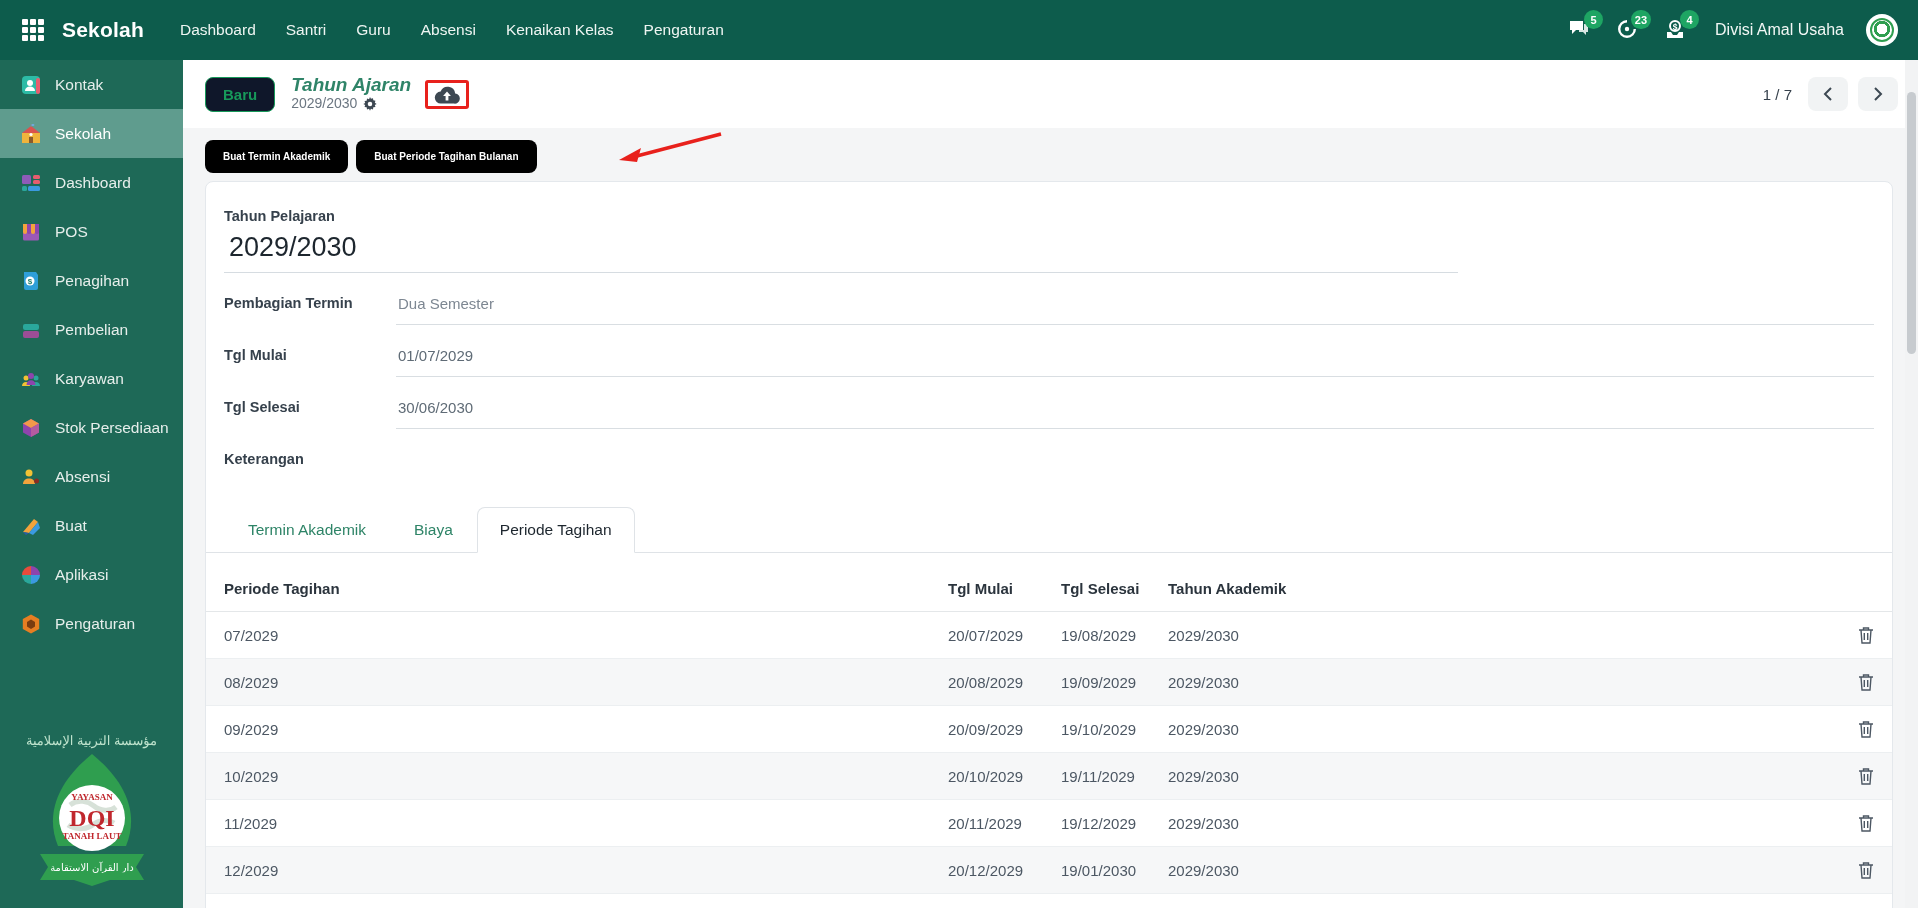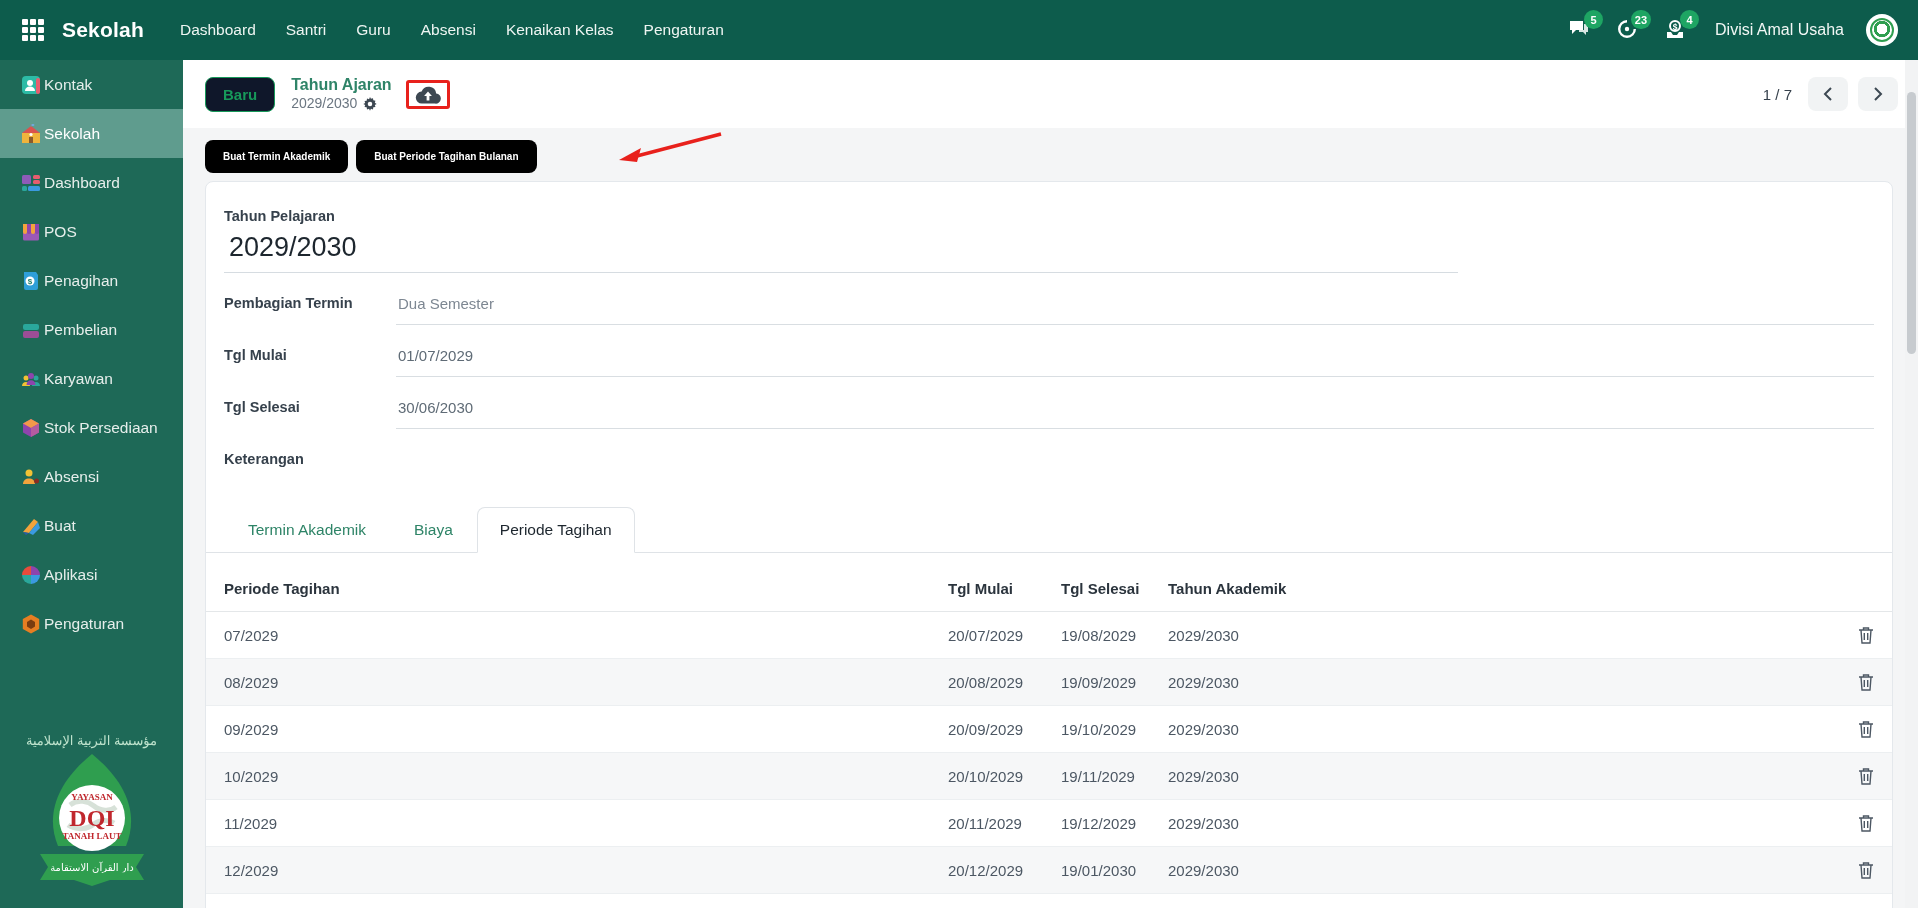--- a/index.html
+++ b/index.html
@@ -17,37 +17,37 @@
   .nav-ico svg { width:24px; height:24px; }
   .badge { position:absolute; top:-7px; right:-10px; min-width:19px; height:19px; border-radius:10px; background:#1ea563; color:#fff; font-size:11px; font-weight:700; display:flex; align-items:center; justify-content:center; padding:0 4px; }
   .user-label { font-size:16px; color:#f2f7f5; margin-left:4px; }
   .avatar { width:32px; height:32px; border-radius:50%; background:#fff; display:flex; align-items:center; justify-content:center; cursor:pointer; }
   .avatar .crest { width:24px; height:24px; border-radius:50%; border:2px solid #2f9e4f; background:radial-gradient(circle at 50% 45%, #fff 0 35%, #2f9e4f 36% 55%, #fff 56%); }
 
   
   .sidebar { position:absolute; left:0; top:60px; width:183px; height:848px; background:#1e6957; z-index:20; }
   .side-item { height:49px; display:flex; align-items:center; padding-left:20px; cursor:pointer; }
   .side-item.active { background:#5f9c8e; }
-  .side-item .lbl { color:#e6eeeb; font-size:15.5px; margin-left:2px; white-space:nowrap; }
+  .side-item .lbl { color:#e6eeeb; font-size:15.5px; margin-left:13px; white-space:nowrap; }
   .side-item.active .lbl { color:#ffffff; }
   .sicon { width:22px; height:22px; flex:0 0 22px; }
   .sicon svg { width:22px; height:22px; display:block; }
   .side-logo { position:absolute; left:0; bottom:0; width:183px; height:175px; text-align:center; overflow:hidden; }
   .arabic-top { color:#bfe3cd; font-size:13px; line-height:15px; padding:0 14px; }
   .side-logo svg { margin-top:2px; }
 
   
   .main { position:absolute; left:183px; top:60px; width:1735px; height:848px; }
   .scrollbar { position:absolute; right:0; top:0; width:13px; height:848px; background:#f2f3f4; z-index:40; }
   .scroll-thumb { position:absolute; left:2px; top:32px; width:9px; height:262px; border-radius:5px; background:#c7cbcf; }
 
   .page-head { height:68px; background:#ffffff; display:flex; align-items:center; padding:0 20px 0 22px; position:relative; }
   .btn-baru { border:1px solid #17995a; color:#17995a; background:#0f172a; font-size:15px; font-weight:700; border-radius:8px; padding:8px 17px; cursor:pointer; }
   .title-block { margin-left:16px; line-height:17px; }
-  .doctype { color:#2f8468; font-size:16px; font-weight:700; }
+  .doctype { color:#2f8468; font-size:19px; font-weight:700;font-style:italic; }
   .doc-sub { display:flex; align-items:center; gap:6px; color:#6b7681; font-size:14px; margin-top:2px; }
   .gear { width:14px; height:14px; cursor:pointer; }
   .red-box { margin-left:14px; border:3px solid #e8211c; border-radius:3px; padding:3px 6px 1px 6px; display:flex; align-items:center; }
   .cloud { width:26px; height:19px; cursor:pointer; }
   .anno-arrow { position:absolute; left:434px; top:66px; width:112px; height:40px; pointer-events:none; }
   .head-right { margin-left:auto; display:flex; align-items:center; gap:10px; }
   .pagecount { font-size:15px; color:#36414c; margin-right:6px; }
   .nav-btn { width:40px; height:34px; background:#f1f3f4; border:none; border-radius:8px; display:flex; align-items:center; justify-content:center; cursor:pointer; }
 
   .content { height:780px; padding:12px 25px 0 22px; background:#f4f5f6; overflow:hidden; }

